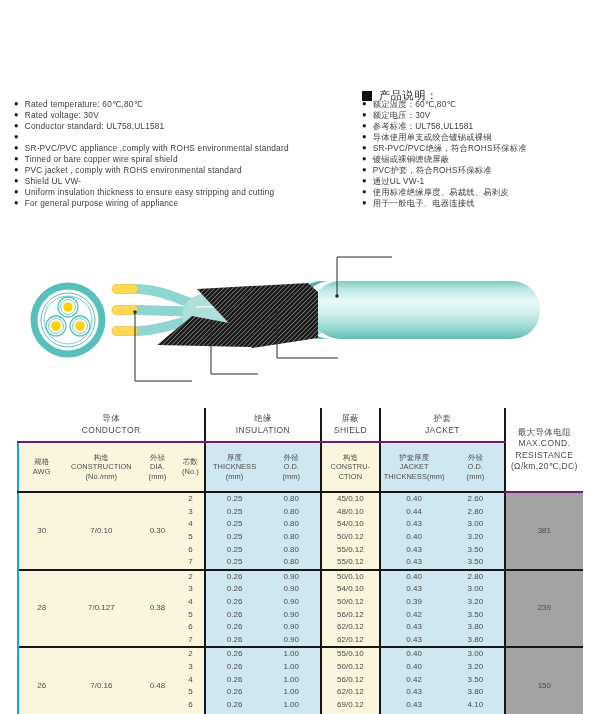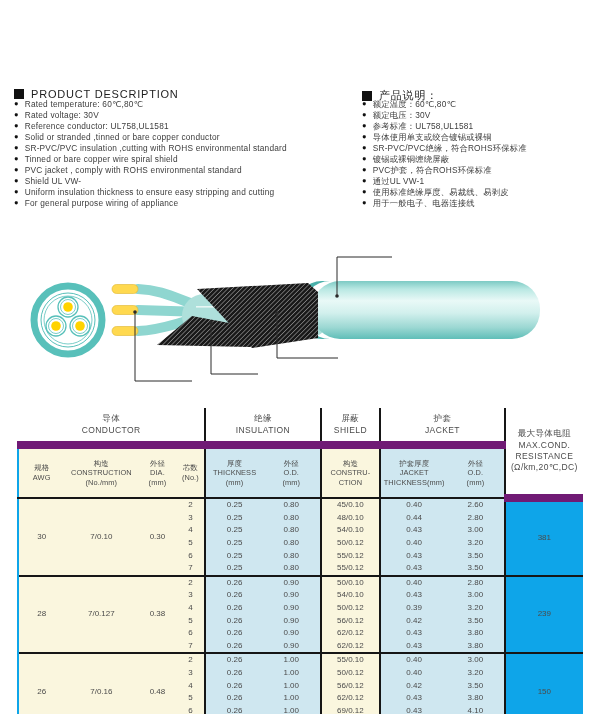--- a/index.html
+++ b/index.html
@@ -36,62 +36,57 @@
                letter-spacing:0.4px;white-space:nowrap;}
   .ul-mark{font-weight:bold;font-style:italic;font-size:9px;color:#222;margin:0 4px;letter-spacing:-0.5px;}
 
   
   .spec-wrap{position:absolute;left:17px;top:408px;width:566px;}
   table.spec{border-collapse:collapse;table-layout:fixed;width:566px;}
   table.spec th,table.spec td{padding:0;margin:0;text-align:center;vertical-align:middle;
       font-weight:normal;color:#4b4b4b;overflow:hidden;}
   .bg-y{background:#faf6de;}
   .bg-b{background:#cfe7f0;}
-  .bg-w{background:#0ea5e9;}
+  .bg-w{background:#a3a3a3;}
   .br{border-right:2px solid #161616;}
   .bl{border-left:2px solid #0ea5e9;}
-  tr.ghead th{height:33px;border-bottom:8px solid #701a75;font-size:8.5px;line-height:1.35;
+  tr.ghead th{height:33px;border-bottom:2px solid #701a75;font-size:8.5px;line-height:1.35;
               white-space:pre-line;letter-spacing:0.4px;background:#fff;}
   tr.shead th{height:48px;border-bottom:2px solid #161616;font-size:7.4px;line-height:1.3;
               white-space:pre-line;letter-spacing:0.1px;}
   th.res{background:#fff;vertical-align:bottom;padding-bottom:3px;border-bottom:2px solid #161616;
          font-size:7.4px;line-height:1.3;white-space:pre-line;}
   table.spec tbody{border-bottom:2px solid #161616;}
   table.spec tbody td{font-size:8px;height:12.6px;line-height:1;}
 </style>
 </head>
 <body>
 
 <div class="page">
 
   <div class="desc-left">
-    <div class="sec-head">
-      <span class="sq"></span>
-      <span>PRODUCT DESCRIPTION</span>
-    </div>
     <ul class="blist">
         <li>
           <span class="blt">●</span>
           <span>Rated temperature: 60℃,80℃</span>
         </li>
         <li>
           <span class="blt">●</span>
           <span>Rated voltage: 30V</span>
         </li>
         <li>
           <span class="blt">●</span>
-          <span>Reference conductor: UL758,UL1581</span>
-        </li>
-        <li>
-          <span class="blt">●</span>
-          <span>Solid or stranded ,tinned or bare copper conductor</span>
-        </li>
-        <li>
-          <span class="blt">●</span>
-          <span>SR-PVC/PVC insulation ,cutting with ROHS environmental standard</span>
+          <span>Conductor standard: UL758,UL1581</span>
+        </li>
+        <li>
+          <span class="blt">●</span>
+        </li>
+        <li>
+          <span class="blt">●</span>
+          <span>SR-PVC/PVC appliance ,comply with ROHS environmental standard</span>
         </li>
         <li>
           <span class="blt">●</span>
           <span>Tinned or bare copper wire spiral shield</span>
         </li>
         <li>
           <span class="blt">●</span>
           <span>PVC jacket , comply with ROHS environmental standard</span>
         </li>
         <li>

